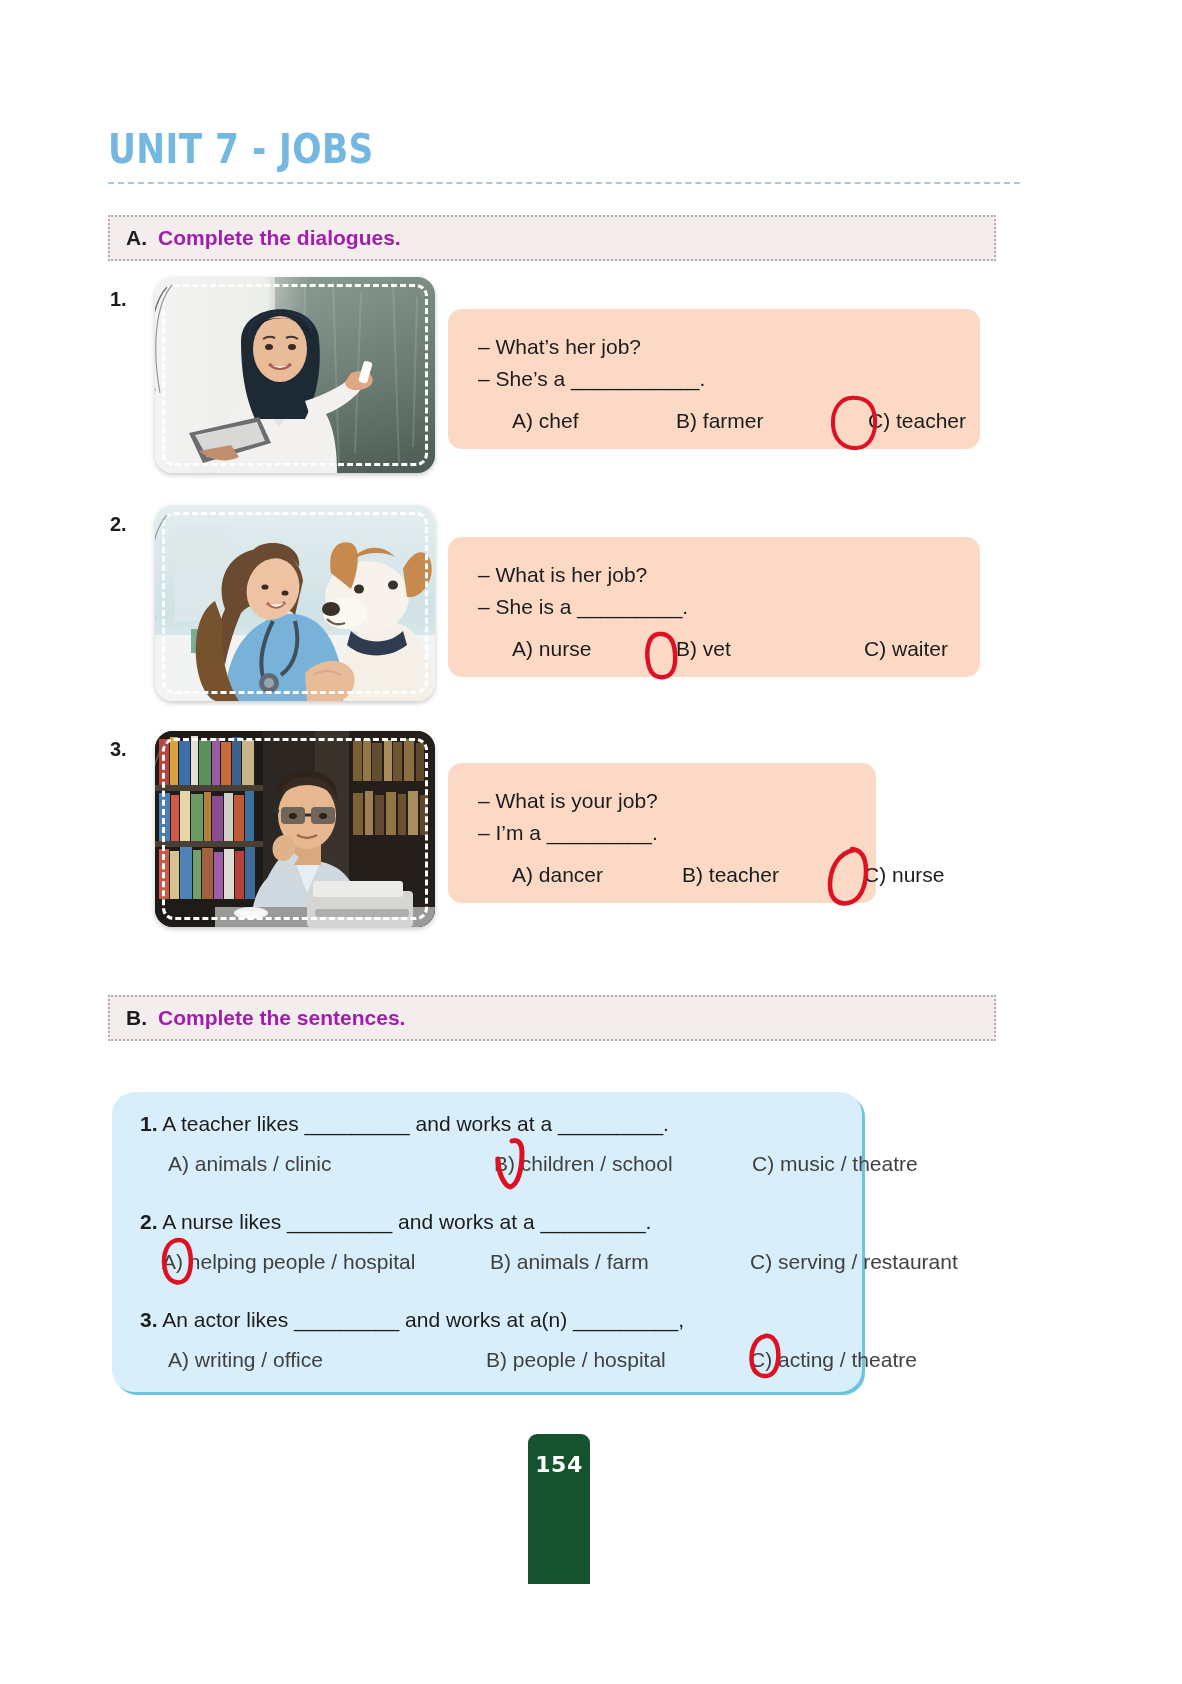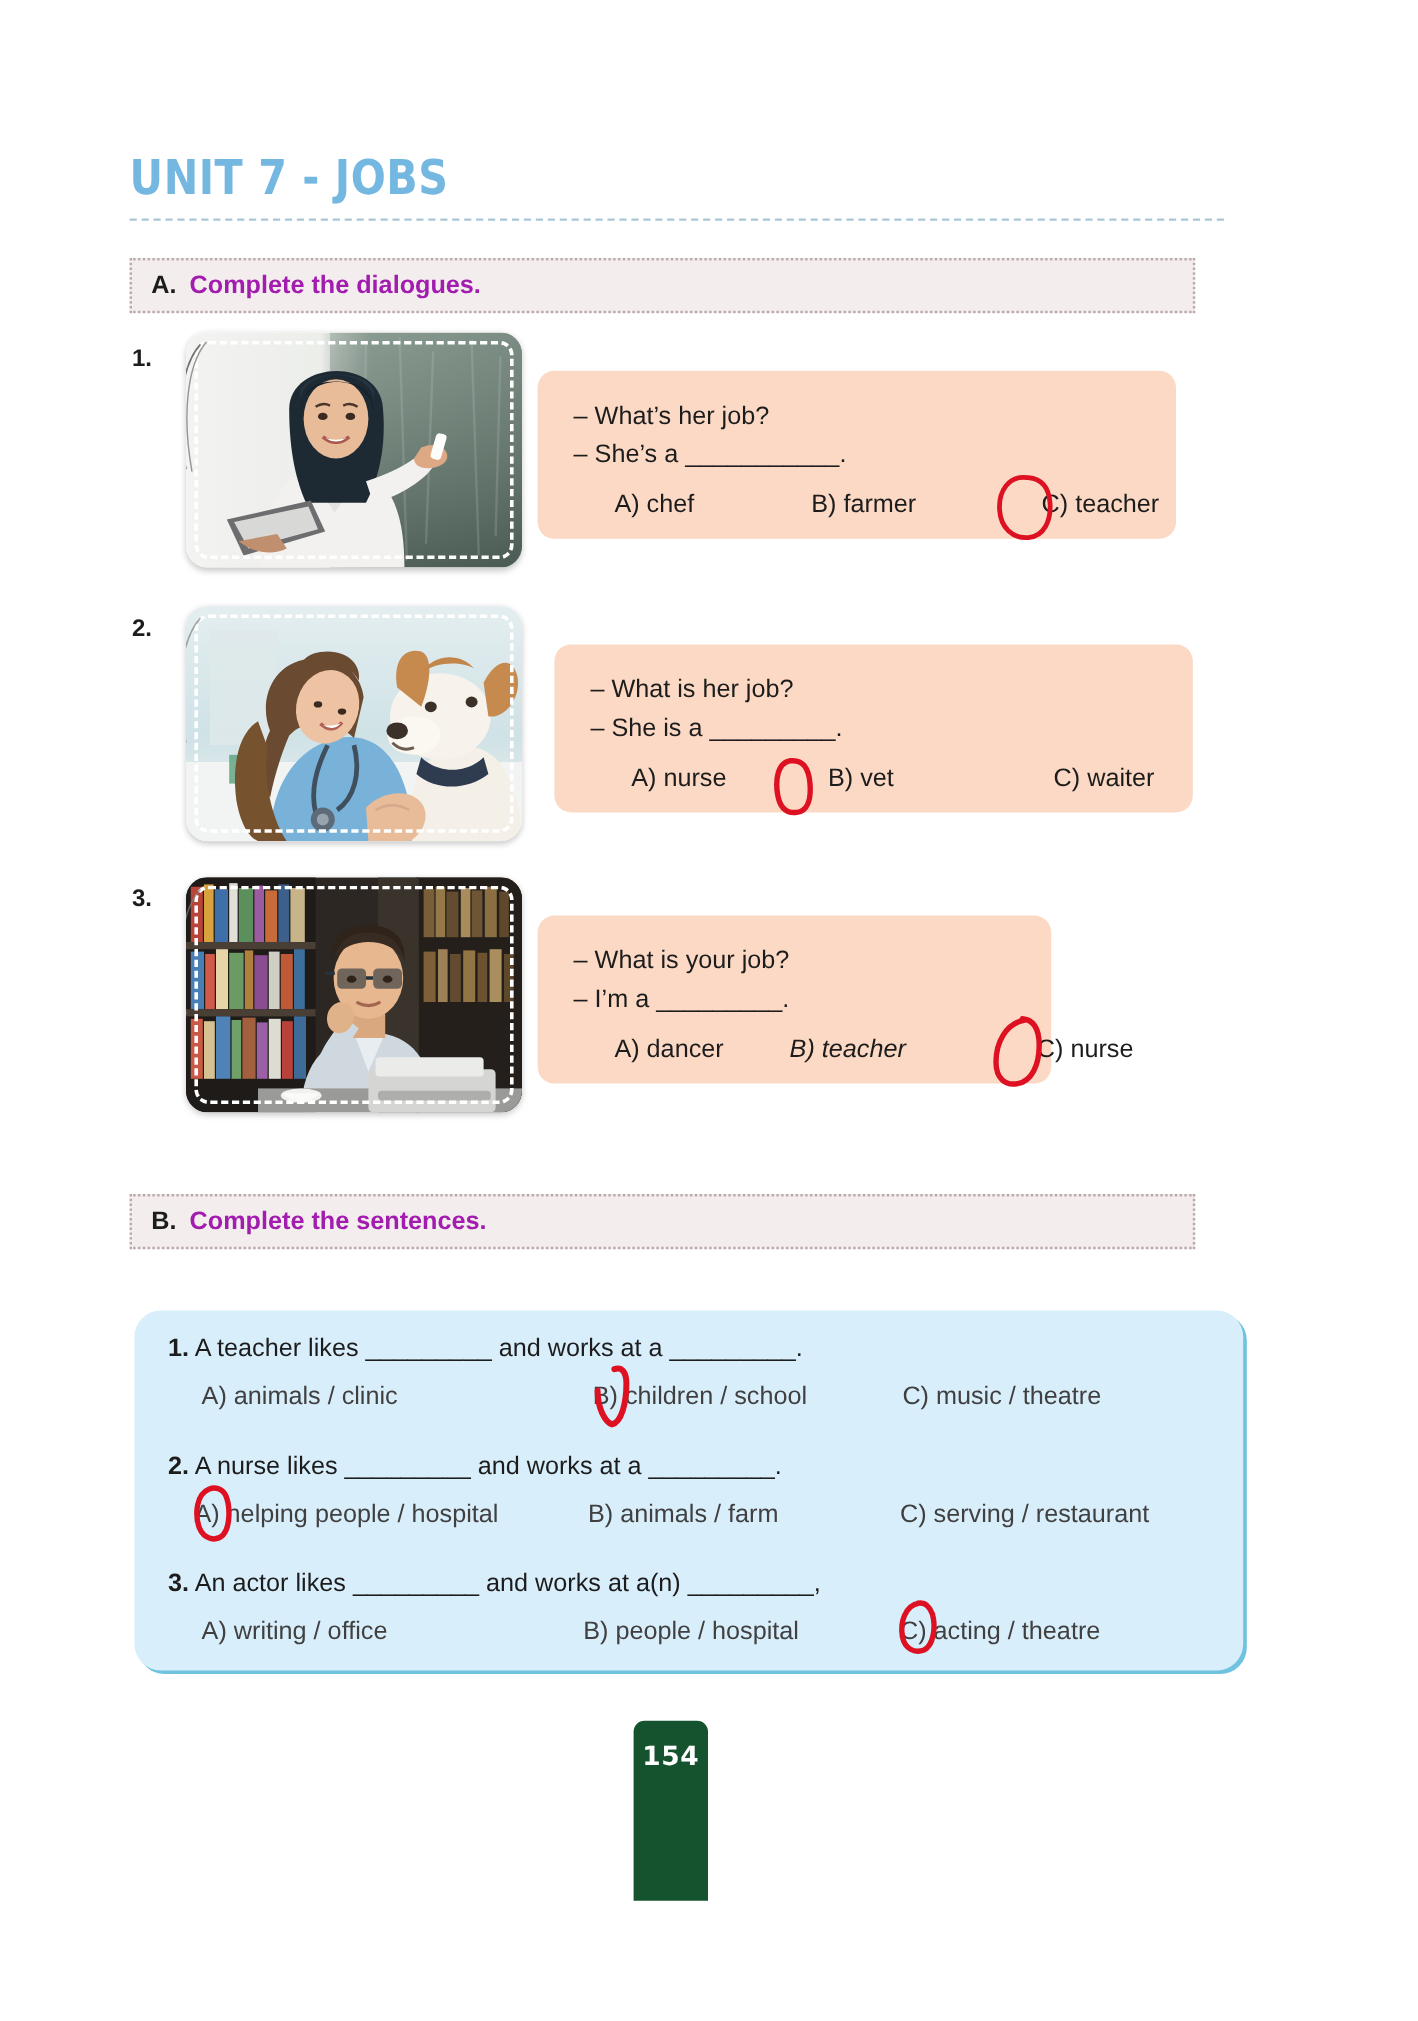--- a/index.html
+++ b/index.html
@@ -132,21 +132,21 @@
     color: #1c1c1c;
     white-space: nowrap;
   }
   .opt { position: absolute; top: 0; }
 
   
   .blue-box {
     position: absolute;
     left: 112px;
     top: 1092px;
-    width: 924px;
+    width: 750px;
     height: 300px;
     background: #d9eefb;
     border-radius: 22px;
     box-shadow: 3px 3px 0 0 #6ec3de;
     box-sizing: border-box;
   }
   .bq {
     position: absolute;
     font-size: 21px;
     color: #1c1c1c;
@@ -332,21 +332,21 @@
         <path d="M150 168 C164 154 186 152 196 164 C204 174 198 190 186 196 L152 196 Z" fill="#e8bb99"></path>
         <path d="M158 170 q14 -8 28 0" stroke="#d6a98c" stroke-width="2" fill="none"></path>
       </svg>
     </div>
     <div class="dash"></div>
     <svg class="curl" viewBox="0 0 34 200">
       <path d="M26 6 C8 26 6 70 14 110" stroke="#7d7d7d" stroke-width="1.3" fill="none" opacity="0.7"></path>
     </svg>
   </div>
 
-  <div class="panel" style="left:448px; top:537px; width:532px; height:140px;margin-left:14px;">
+  <div class="panel" style="left:448px; top:537px; width:532px; height:140px;">
     <div class="q">–   What is her job?</div>
     <div class="q">– She is a _________.</div>
     <div class="opts">
       <span class="opt" style="left:34px;">A) nurse</span>
       <span class="opt" style="left:198px;">B) vet</span>
       <span class="opt" style="left:386px;">C) waiter</span>
     </div>
   </div>
   <svg class="ink" style="left:642px; top:628px;" width="42" height="54">
     <path d="M16 6 C6 8 4 22 6 34 C8 46 14 50 22 49 C31 48 34 38 33 25 C32 12 27 5 17 6" stroke="#dd1122" stroke-width="4.5" fill="none" stroke-linecap="round"></path>
@@ -446,21 +446,21 @@
     <svg class="curl" viewBox="0 0 34 200">
       <path d="M26 6 C8 26 6 70 14 110" stroke="#7d7d7d" stroke-width="1.3" fill="none" opacity="0.7"></path>
     </svg>
   </div>
 
   <div class="panel" style="left:448px; top:763px; width:428px; height:140px;">
     <div class="q">– What is your job?</div>
     <div class="q">– I’m a _________.</div>
     <div class="opts">
       <span class="opt" style="left:34px;">A) dancer</span>
-      <span class="opt" style="left:180px;font-style:italic;">B) teacher</span>
+      <span class="opt" style="left:204px;">B) teacher</span>
       <span class="opt" style="left:386px;">C) nurse</span>
     </div>
   </div>
   <svg class="ink" style="left:822px; top:845px;" width="56" height="64">
     <path d="M32 5 C16 8 8 24 8 40 C8 54 16 60 26 58 C38 56 44 42 44 26 C44 13 40 5 30 4" stroke="#dd1122" stroke-width="4.5" fill="none" stroke-linecap="round"></path>
   </svg>
 
   <div class="section-head" id="section-b-head">
     <span class="sh-letter">B.</span>
     <span class="sh-text">Complete the sentences.</span>

